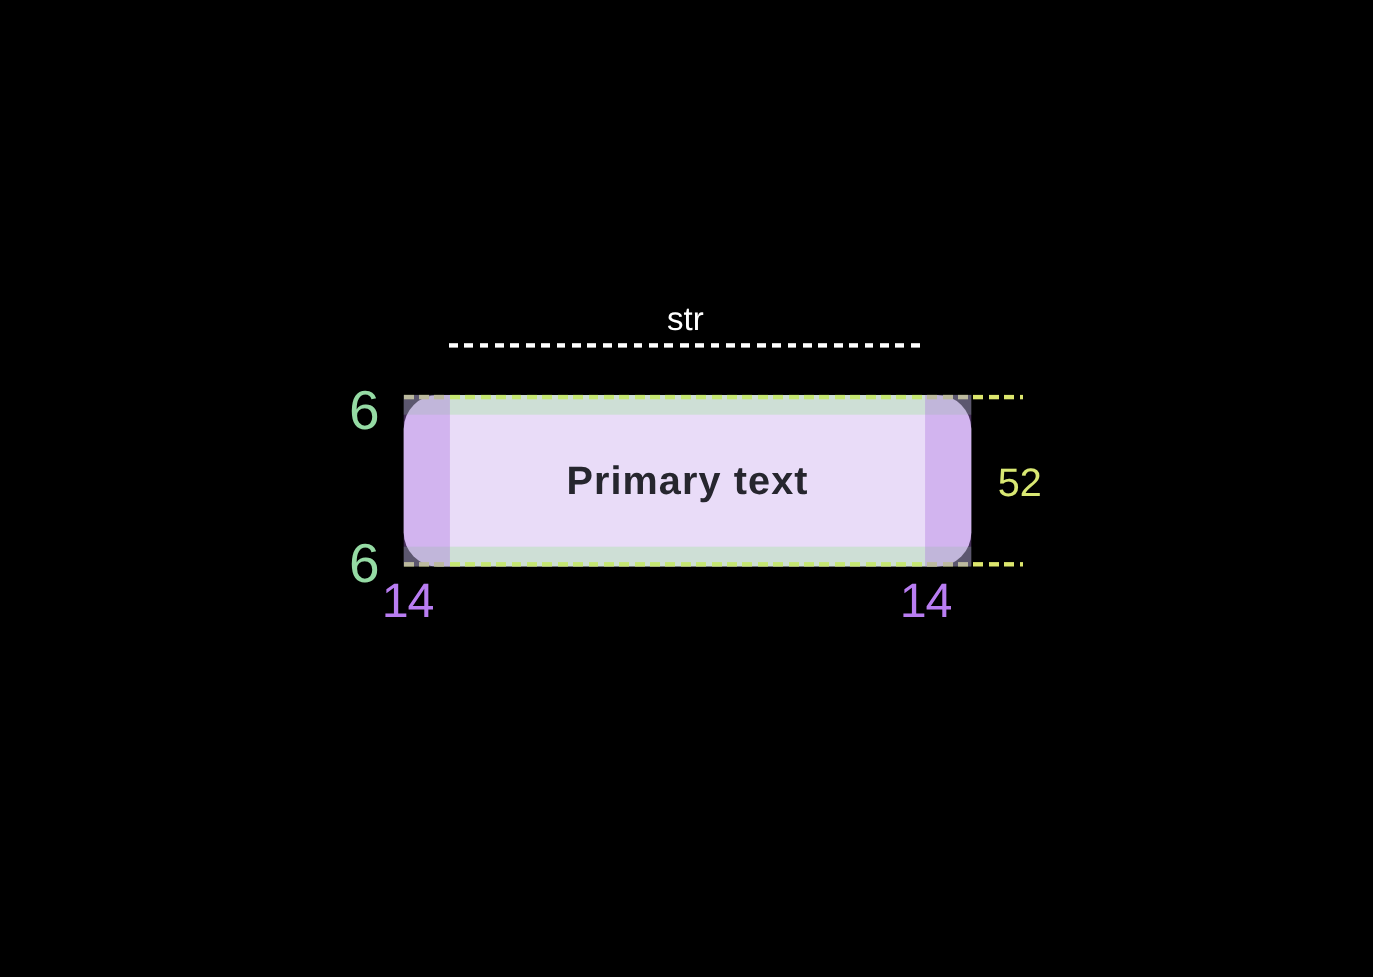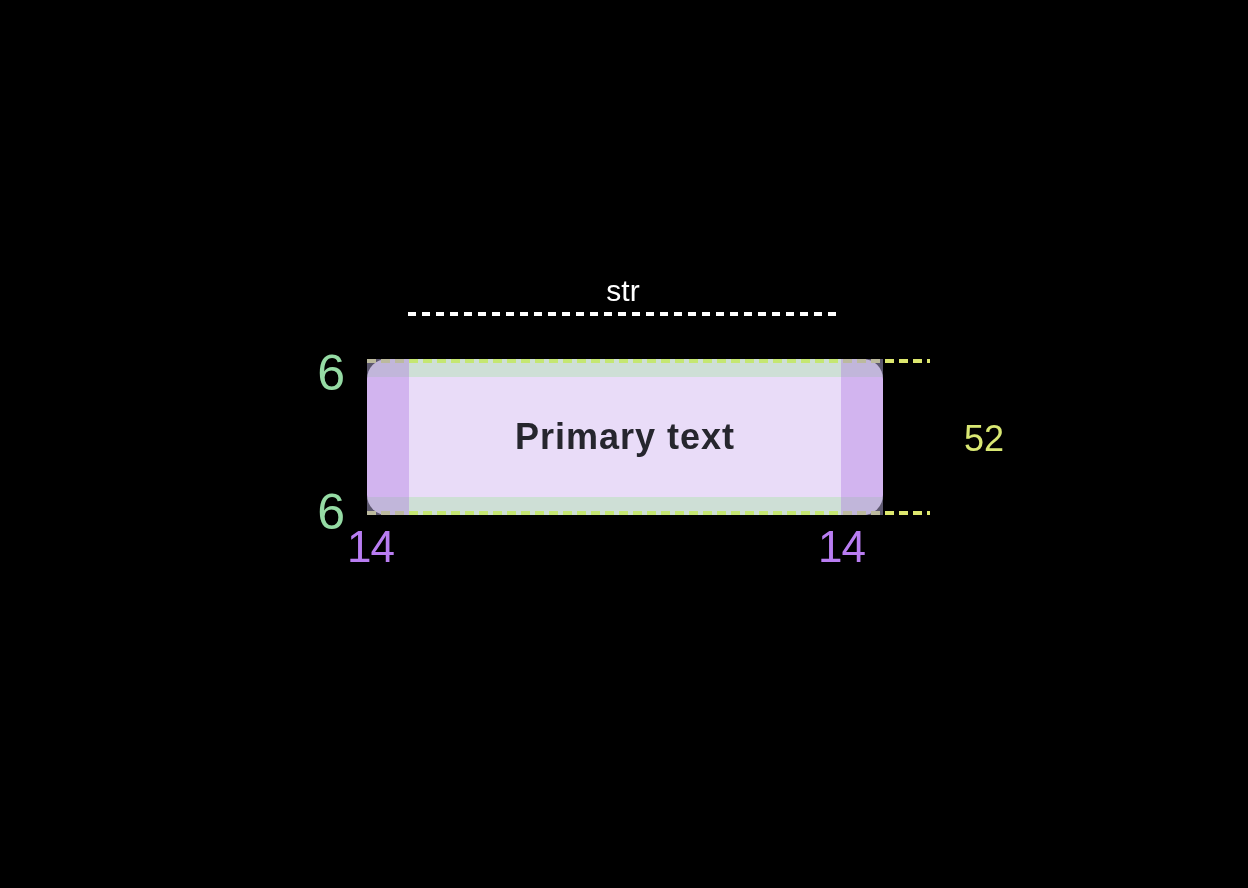--- a/index.html
+++ b/index.html
@@ -20,21 +20,21 @@
     top: 359px;
     width: 516px;
     height: 156px;
   }
 
   .pill {
     position: absolute;
     inset: 0;
     z-index: 1;
     background: var(--pill-fill, #e9dcf8);
-    border-radius: 20px;
+    border-radius: 31px;
     display: flex;
     align-items: center;
     justify-content: center;
   }
   .pill-label {
     font-size: 36px;
     font-weight: 700;
     letter-spacing: 1px;
     color: var(--pill-text, #26262e);
   }
@@ -100,21 +100,21 @@
     width: 50px;
     text-align: right;
     font-size: 50px;
     font-weight: 300;
     color: var(--label-green, #95dba4);
   }
   .num-6.top    { top: 348px; }
   .num-6.bottom { top: 487px; }
 
   .num-52 {
-    left: 964px;
+    left: 907px;
     top: 421px;
     font-size: 36px;
     font-weight: 400;
     color: var(--label-yellow, #d9e873);
   }
 
   .num-14 {
     top: 525px;
     width: 80px;
     text-align: left;

